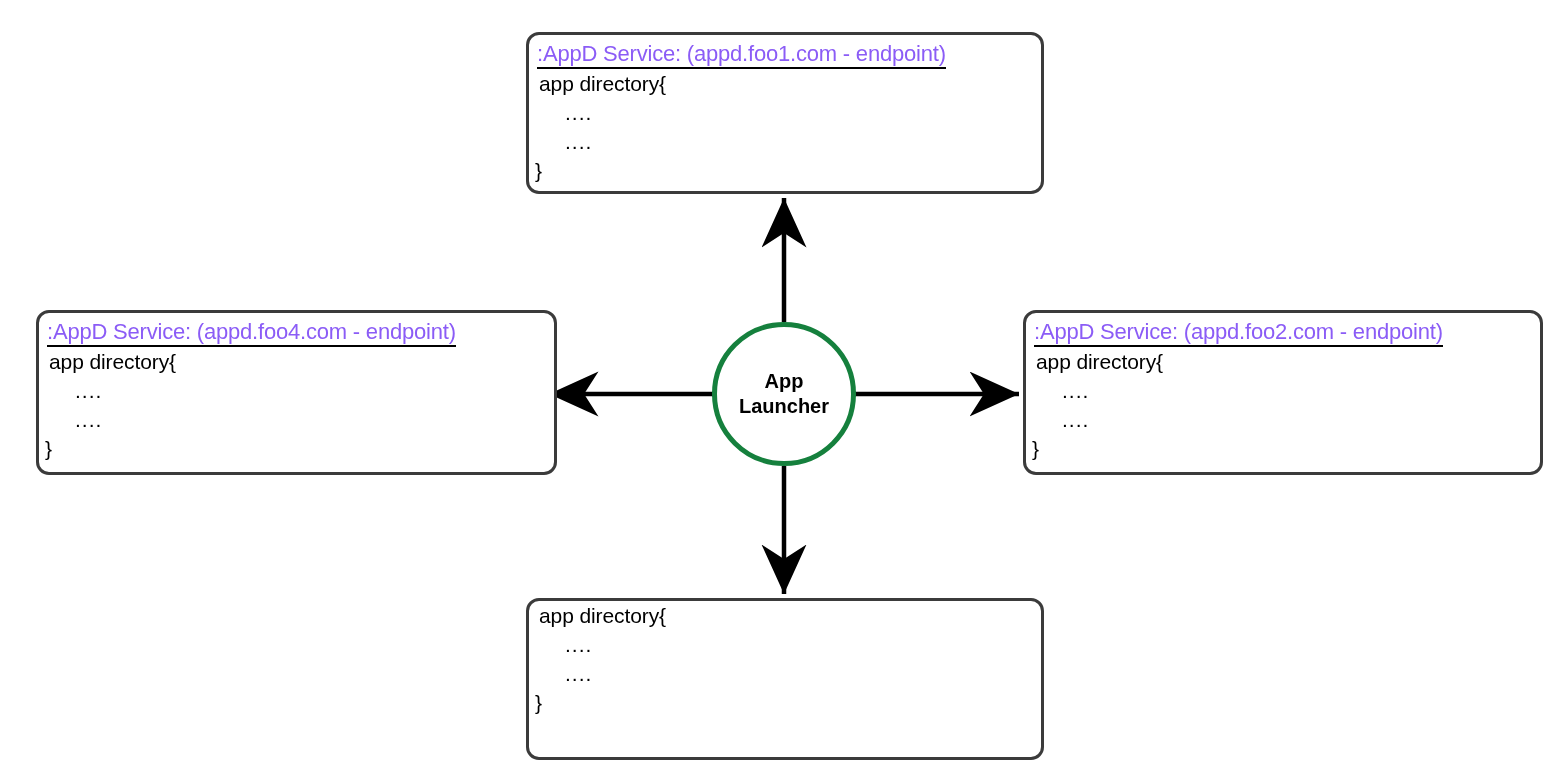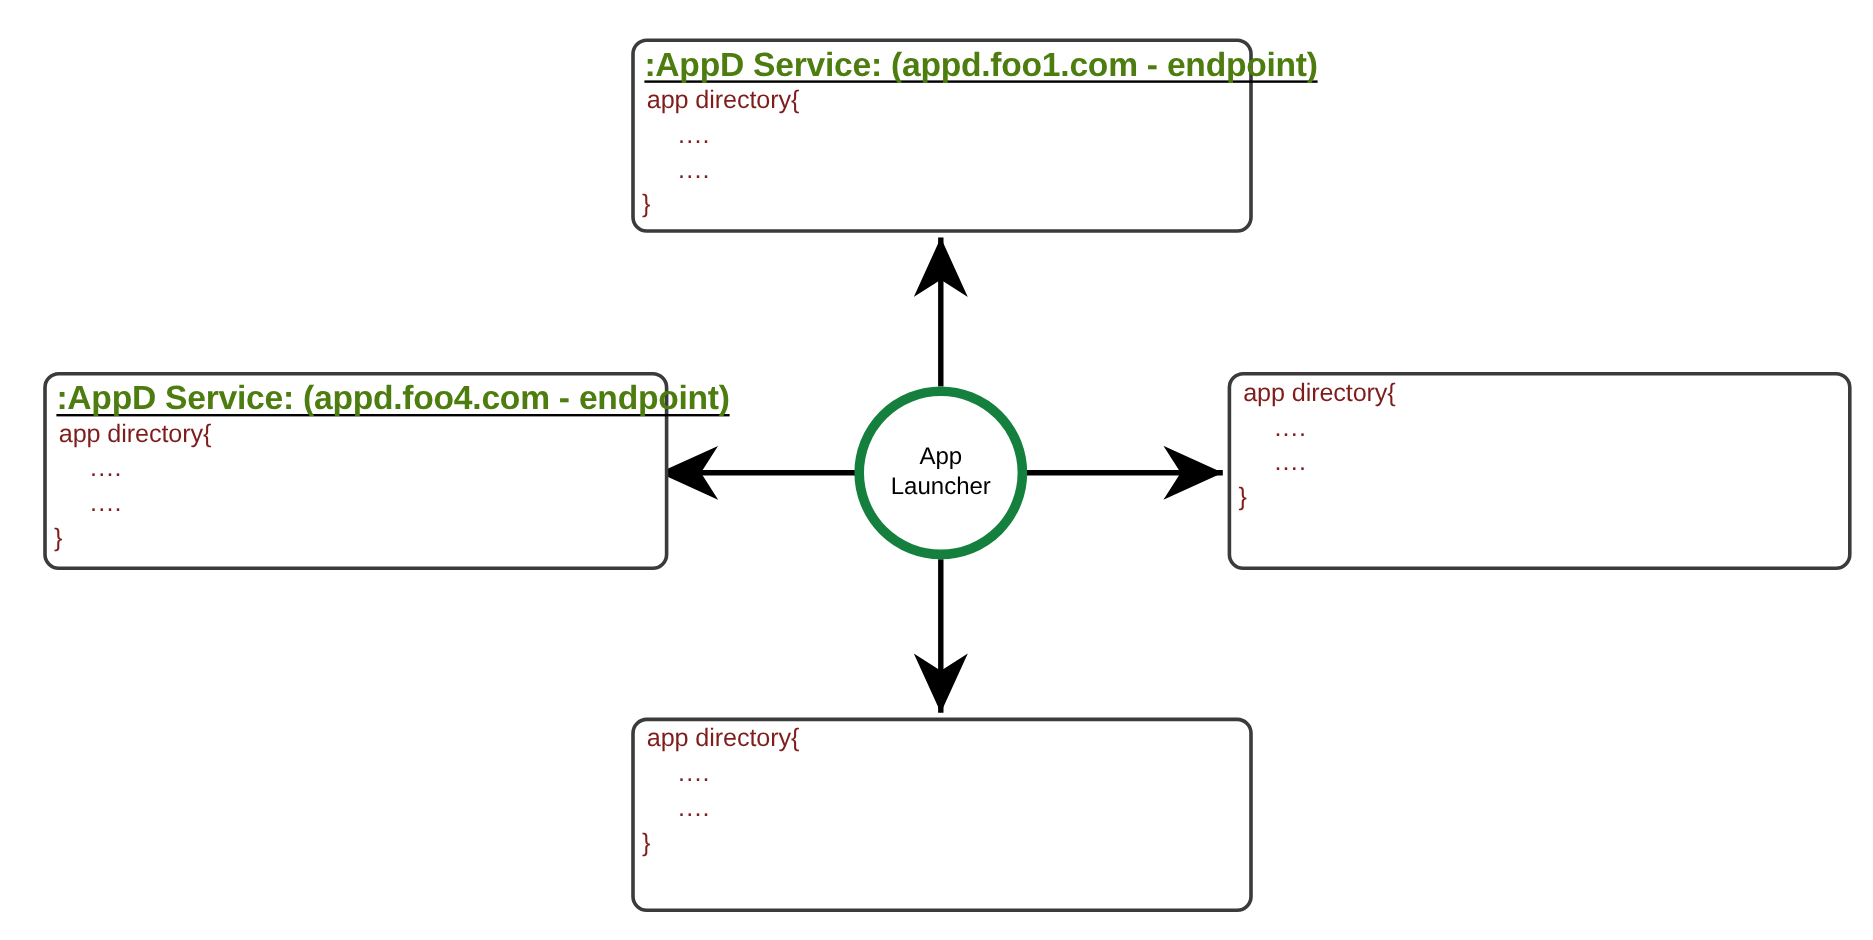--- a/index.html
+++ b/index.html
@@ -25,36 +25,36 @@
   }
   .service-box {
     position: absolute;
     box-sizing: border-box;
     background: #ffffff;
     border: 3px solid #3b3b3b;
     border-radius: 13px;
     padding: 0;
   }
   .box-title {
-    font-size: 28px;
-    font-weight: bold;
-    color: #4d7c0f;
+    font-size: 22px;
+    font-weight: normal;
+    color: #8b5cf6;
     white-space: nowrap;
     display: inline-block;
     border-bottom: 2.5px solid #000000;
     padding: 0 0 1px 0;
     line-height: 25px;
     letter-spacing: -0.2px;
   }
   .title-row {
     padding: 6px 0 0 8px;
   }
   .box-line {
     font-size: 21px;
-    color: #7f1d1d;
+    color: #000000;
     line-height: 29px;
     white-space: pre;
     padding-left: 10px;
     letter-spacing: -0.1px;
   }
   .box-line.indent {
     padding-left: 36px;
     letter-spacing: 1px;
   }
   .box-line.close {
@@ -70,27 +70,28 @@
   
   #box-bottom { left: 526px; top: 598px; width: 518px; height: 162px; }
 
   .hub {
     position: absolute;
     left: 712px;
     top: 322px;
     width: 144px;
     height: 144px;
     box-sizing: border-box;
-    border: 8px solid #15803d;
+    border: 5px solid #15803d;
     border-radius: 50%;
     background: #ffffff;
     display: flex;
     align-items: center;
     justify-content: center;
     z-index: 3;
+    font-weight: bold;
   }
   .hub-label {
     font-size: 20px;
     color: #000000;
     text-align: center;
     line-height: 25px;
     white-space: pre-line;
   }
 </style>
 </head>
@@ -128,20 +129,23 @@
     <div class="title-row">
       <span class="box-title">:AppD Service: (appd.foo4.com - endpoint)</span>
     </div>
     <div class="box-line">app directory{</div>
     <div class="box-line indent">....</div>
     <div class="box-line indent">....</div>
     <div class="box-line close">}</div>
   </div>
 
   <div class="service-box" id="box-right">
+    <div class="title-row">
+      <span class="box-title">:AppD Service: (appd.foo2.com - endpoint)</span>
+    </div>
     <div class="box-line">app directory{</div>
     <div class="box-line indent">....</div>
     <div class="box-line indent">....</div>
     <div class="box-line close">}</div>
   </div>
 
   <div class="service-box" id="box-bottom">
     <div class="box-line">app directory{</div>
     <div class="box-line indent">....</div>
     <div class="box-line indent">....</div>

